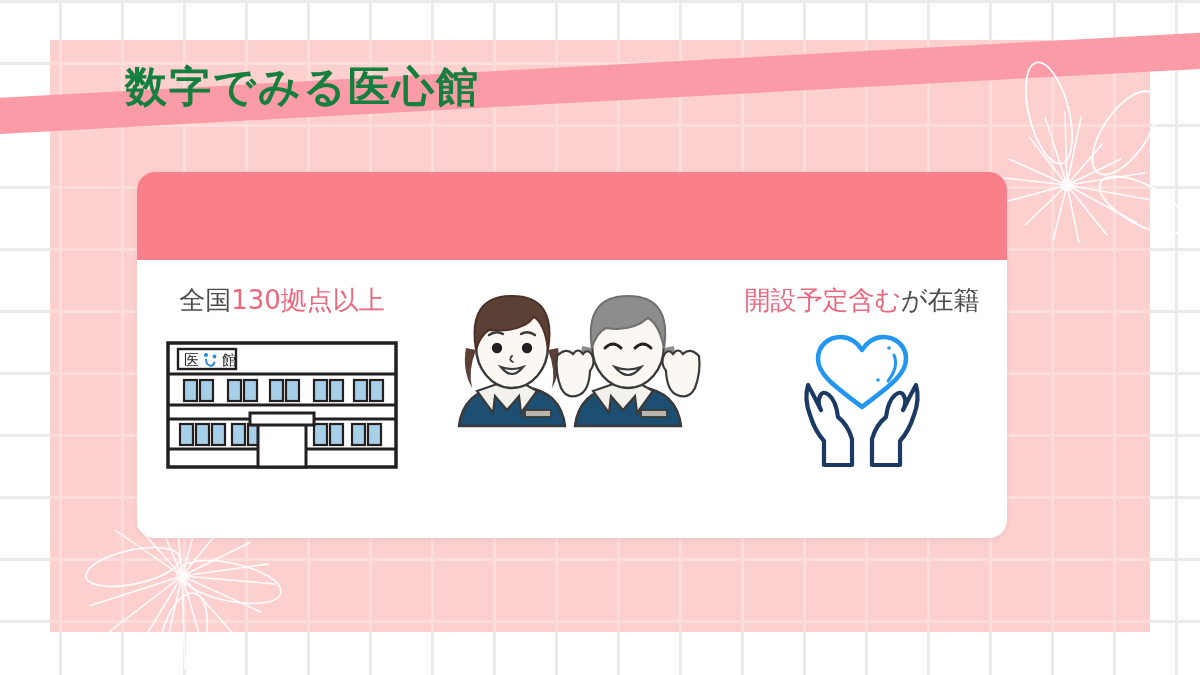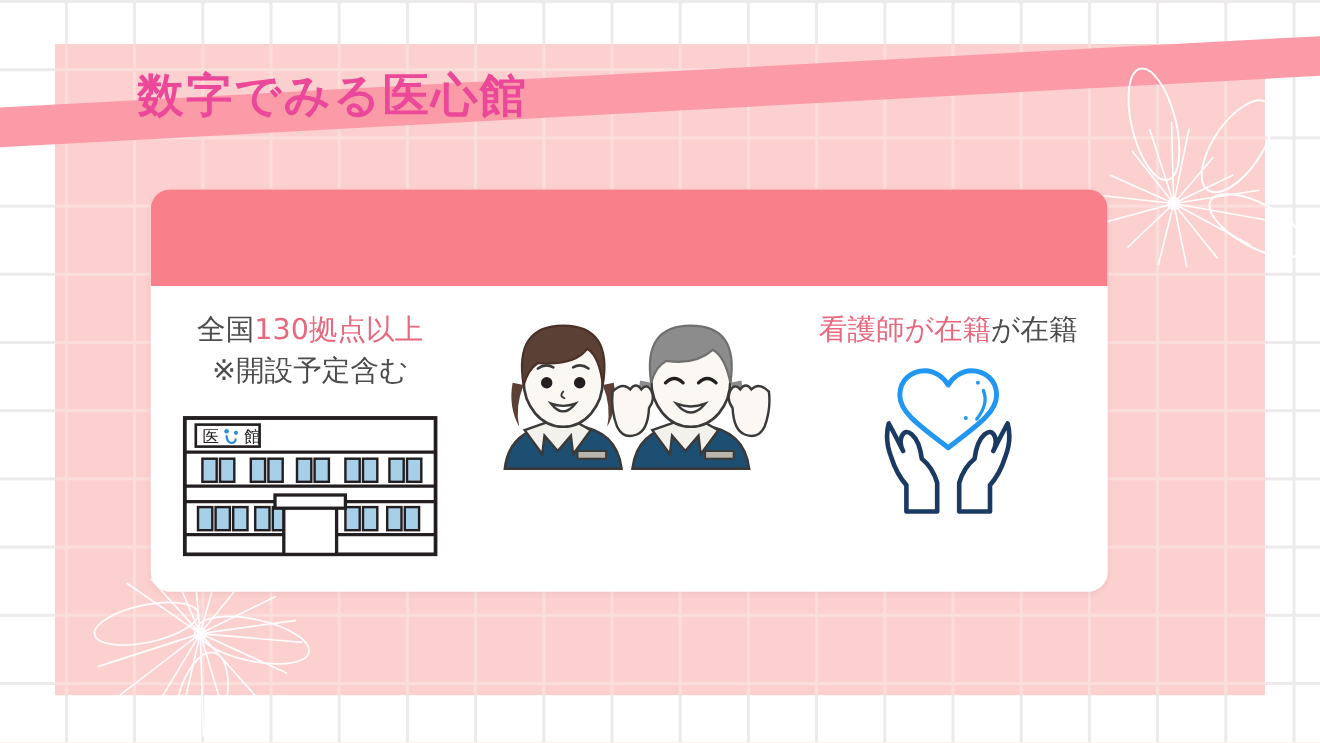--- a/index.html
+++ b/index.html
@@ -44,21 +44,21 @@
   }
 
   
   .flower{position:absolute;pointer-events:none;}
   .flower-tr{left:995px;top:55px;width:190px;height:190px;}
   .flower-bl{left:55px;top:520px;width:230px;height:150px;}
 
   
   .title{
     position:absolute;left:125px;top:64px;
-    font-size:42px;font-weight:bold;color:#ec4899;
+    font-size:42px;font-weight:bold;color:#15803d;
     letter-spacing:2px;line-height:1.1;white-space:nowrap;
     font-family:"DejaVu Sans","Liberation Sans",sans-serif;
   }
 
   
   .card{
     position:absolute;left:137px;top:172px;width:870px;height:366px;
     background:#ffffff;border-radius:18px;overflow:hidden;
     box-shadow:0 2px 6px rgba(0,0,0,0.06);
   }
@@ -155,23 +155,20 @@
   <div class="card">
     <div class="card-header"></div>
 
     <div class="card-body">
 
       <div class="stat">
         <div class="stat-text">
           <div>
             <span class="">全国</span><span class="hl">130拠点以上</span>
           </div>
-          <div>
-            <span>※開設予定含む</span>
-          </div>
         </div>
         <div class="stat-art">
           <svg width="232" height="128" viewBox="0 0 232 128">
             <rect x="2" y="2" width="228" height="124" fill="#ffffff" stroke="#231f20" stroke-width="3.5"></rect>
 
             <line x1="2" y1="33" x2="230" y2="33" stroke="#231f20" stroke-width="3"></line>
             <rect x="12" y="8" width="58" height="20" fill="#ffffff" stroke="#231f20" stroke-width="2.4"></rect>
             <text x="18" y="24" font-family="DejaVu Sans, Liberation Sans, sans-serif" font-size="15" fill="#231f20">医</text>
             <text x="56" y="24" font-family="DejaVu Sans, Liberation Sans, sans-serif" font-size="15" fill="#231f20">館</text>
             <g fill="#2f8fd6">
@@ -256,21 +253,21 @@
                 <path d="M140 62 q-9 -9 -16 -2 q-5 -7 -10 0 q-5 -6 -9 1 q-4 8 2 16 q1 20 11 24 q12 5 18 -7 q6 -16 4 -32 z"></path>
               </g>
             </g>
           </svg>
         </div>
       </div>
 
       <div class="stat">
         <div class="stat-text">
           <div>
-            <span class="hl">看護師が在籍</span><span>が在籍</span>
+            <span class="hl">開設予定含む</span><span>が在籍</span>
           </div>
         </div>
         <div class="stat-art">
           <svg width="132" height="136" viewBox="0 0 132 136">
             <path d="M66 74 C 40 54, 22 42, 22 26 C 22 12, 33 4, 45 4 C 54 4, 62 10, 66 17 C 70 10, 78 4, 87 4 C 99 4, 110 12, 110 26 C 110 42, 92 54, 66 74 Z" fill="none" stroke="#2196f3" stroke-width="4.5" stroke-linejoin="round"></path>
             <path d="M98 22 q5 12 -6 26" fill="none" stroke="#2196f3" stroke-width="3" stroke-linecap="round"></path>
             <circle cx="93" cy="15" r="1.8" fill="#2196f3"></circle>
             <circle cx="82" cy="47" r="1.8" fill="#2196f3"></circle>
             <g fill="none" stroke="#1b3a63" stroke-width="4.2" stroke-linecap="round" stroke-linejoin="round">
               <path d="M12 52 q-4 14 2 30 q5 16 14 26 v24 h28 v-26 q-4 -14 -14 -22 q-2 -16 -9 -22 q-6 -5 -9 1 q-3 6 1 14 q-7 -14 -13 -25 z"></path>

